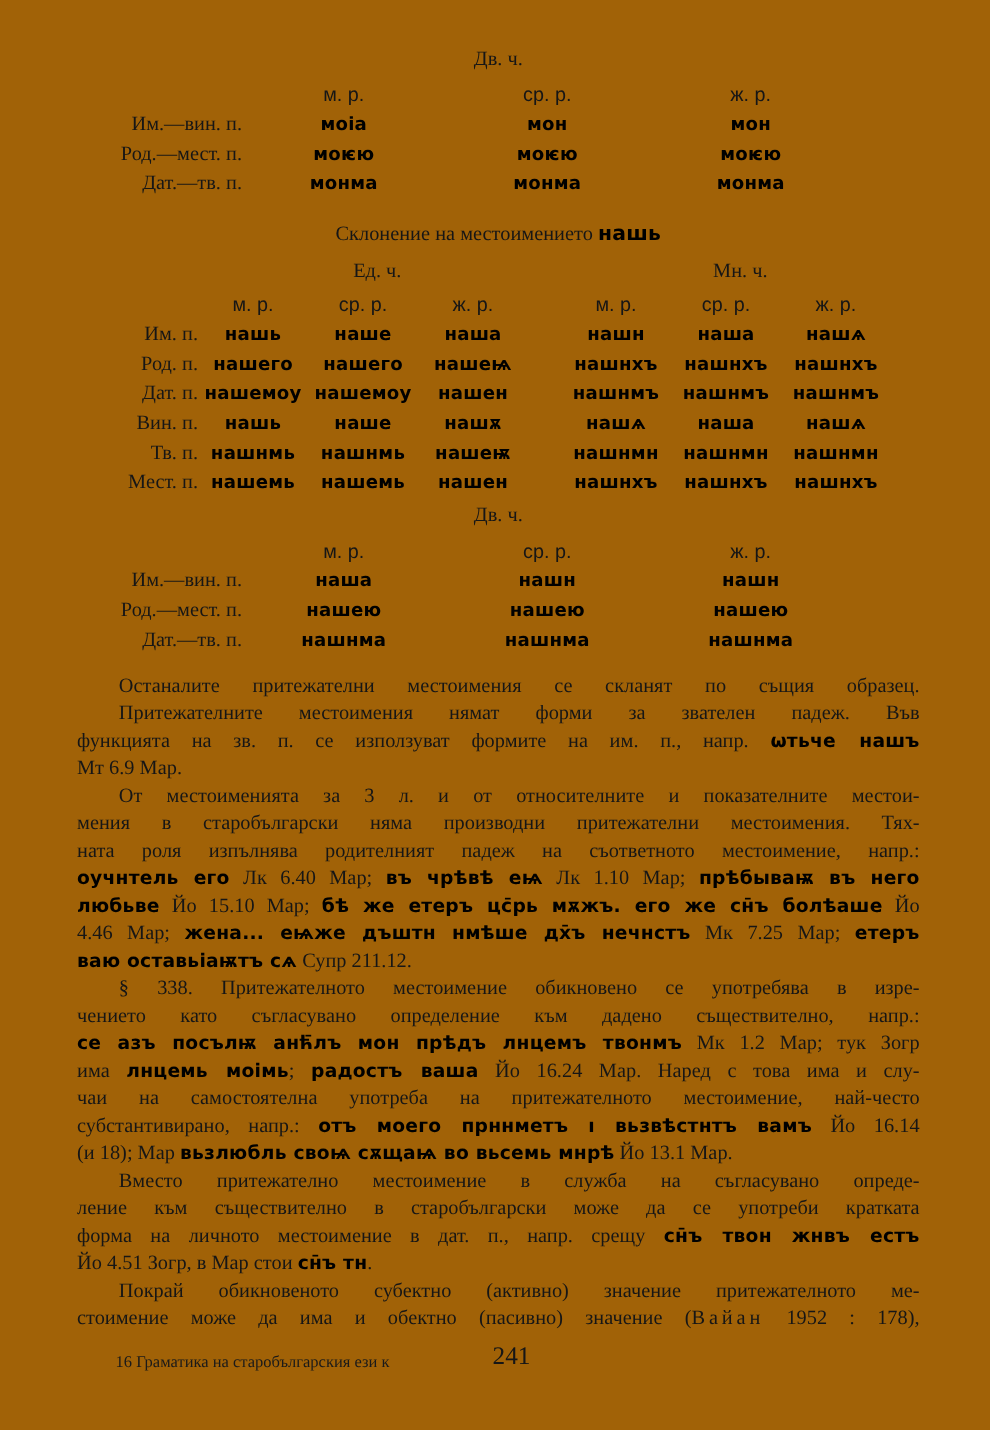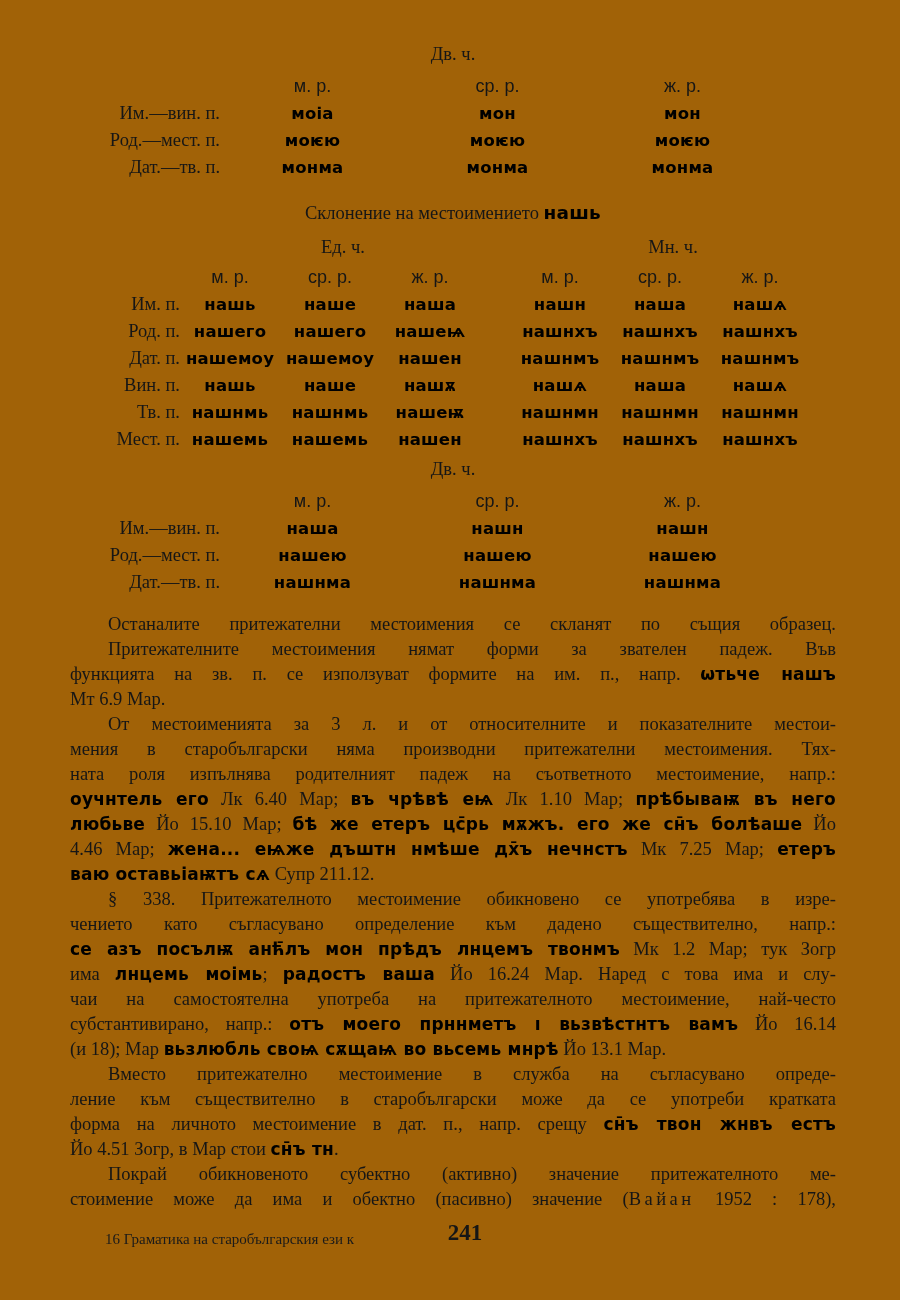--- a/index.html
+++ b/index.html
@@ -27,21 +27,21 @@
   .cell-ocs{font-size:16.5px;}
   .s1{top:44px;} .s3{top:237px;} .s4{top:459px;} .s5{top:612px;}
   
   .tl{height:25px;line-height:25px;text-align:justify;text-align-last:justify;white-space:nowrap;}
   .tl.last{text-align-last:left;}
   .tl.ind{text-indent:38px;}
   .tl .o{font-size:17px;}
   .spd{letter-spacing:3.5px;}
   .runfoot{position:absolute;top:1231px;left:76px;font-size:15px;color:#1a1a1a;margin-left:29px;}
   .pagenum{position:absolute;top:1220px;left:410px;width:110px;text-align:center;
-           font-weight:700;font-size:23px;}
+           font-weight:400;font-size:23px;}
 </style>
 </head>
 <body>
 
 <div class="page">
 
   <div class="abs s1 t3">
       <div class="tbl-title">Дв. ч.</div>
       <div class="trow hdr">
         <span class="lbl"></span>

